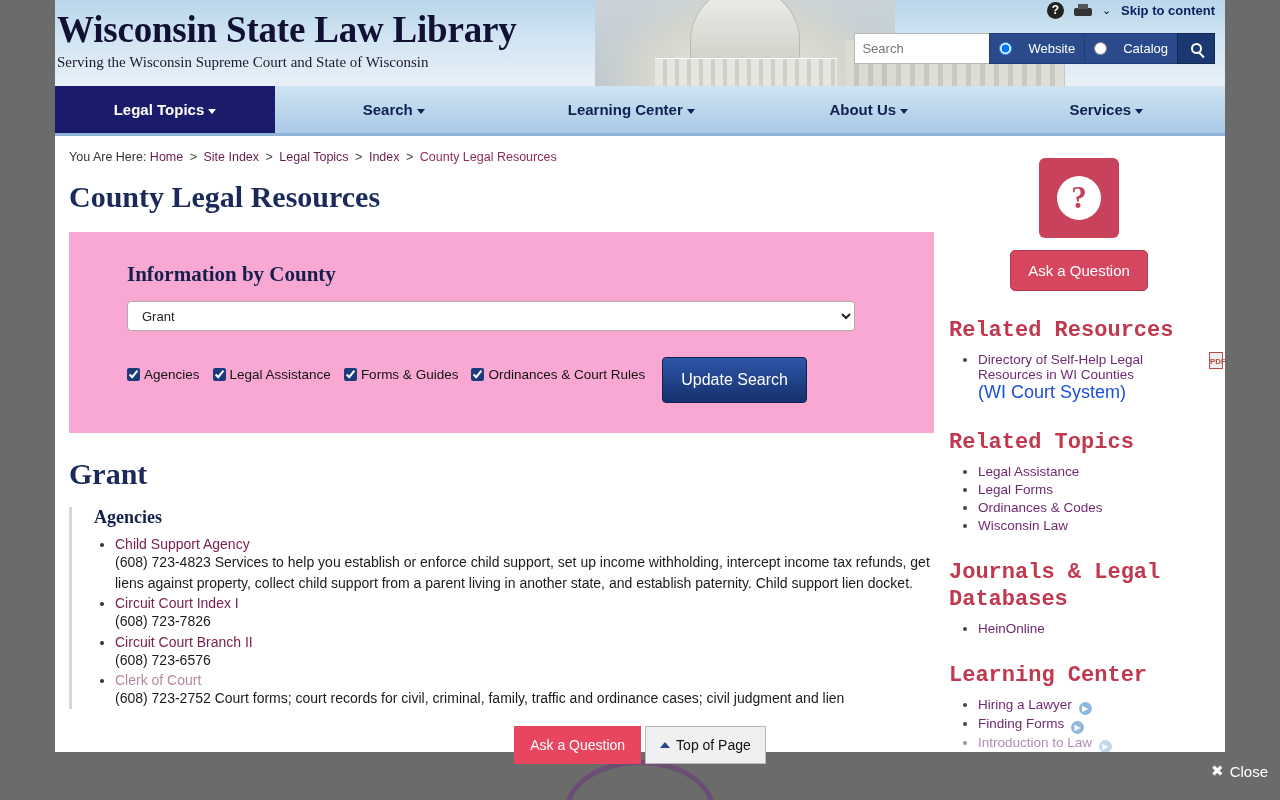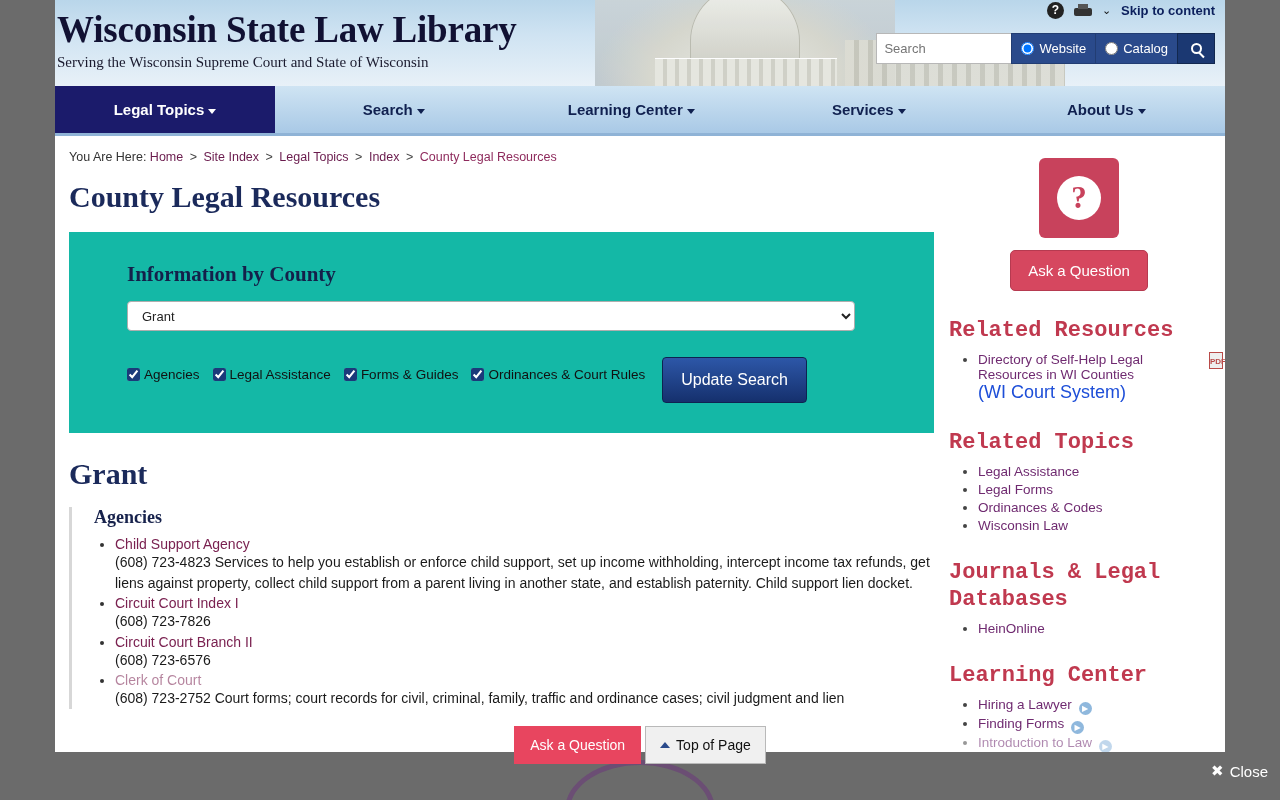--- a/index.html
+++ b/index.html
@@ -143,21 +143,21 @@
     background: #fff;
   }
   .radio-box {
     height: 31px;
     background: #2a4a8b;
     color: #fff;
     display: flex;
     align-items: center;
     padding: 0 9px;
     font-size: 13px;
-    gap: 5px;
+    gap: 16px;
     border: 1px solid #223d73;
     border-right: none;
   }
   .radio-box.b2 { background: #2a4a8b; }
   .radio-box input { margin: 0; }
   .search-btn {
     width: 38px; height: 31px;
     background: #1b3872;
     border: 1px solid #12284f;
     color: #fff;
@@ -230,21 +230,21 @@
   }
   .breadcrumb a.last { color: #8e2a5c; }
   .breadcrumb .sep { color: #444; padding: 0 3px; }
   h1.page-title {
     font-family: "Liberation Serif", serif;
     font-size: 30px;
     color: #1b2a5b;
     margin: 8px 0 18px 0;
   }
   .panel {
-    background: #14b8a6;
+    background: #f9a8d4;
     padding: 30px 0 30px 58px;
     margin-bottom: 24px;
   }
   .panel h2 {
     font-family: "Liberation Serif", serif;
     font-size: 21px;
     color: #14204a;
     margin: 0 0 14px 0;
   }
   select.county-select {
@@ -513,25 +513,25 @@
     </div>
     <div class="nav-item">
       <span>Search</span>
         <span class="caret"></span>
     </div>
     <div class="nav-item">
       <span>Learning Center</span>
         <span class="caret"></span>
     </div>
     <div class="nav-item">
+      <span>About Us</span>
+        <span class="caret"></span>
+    </div>
+    <div class="nav-item">
       <span>Services</span>
-        <span class="caret"></span>
-    </div>
-    <div class="nav-item">
-      <span>About Us</span>
         <span class="caret"></span>
     </div>
   </div>
 
   <div class="content">
 
     <div class="main-col">
 
       <div class="breadcrumb">
         <span>You Are Here:</span>

